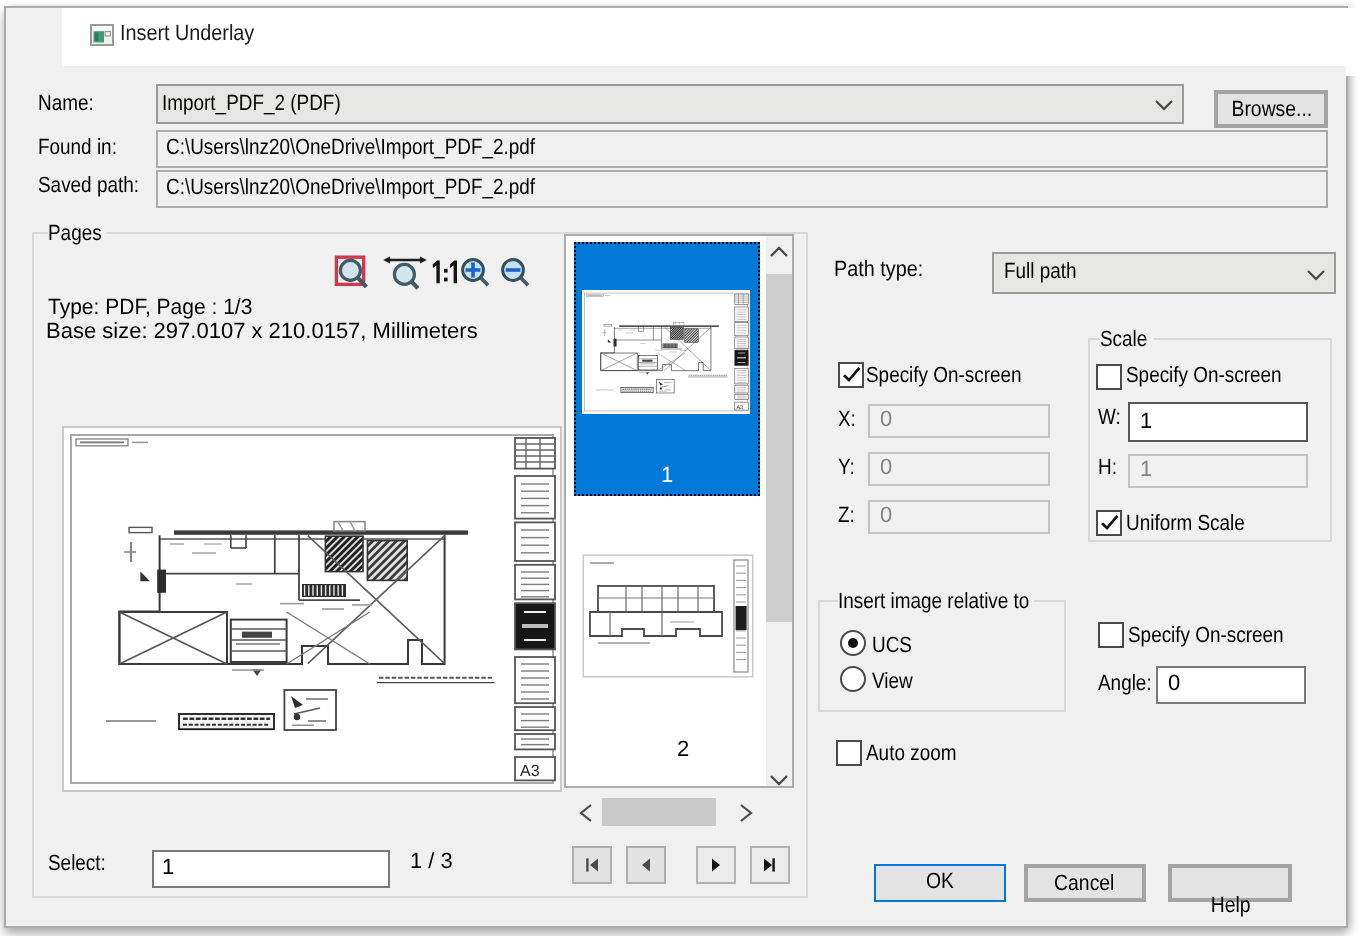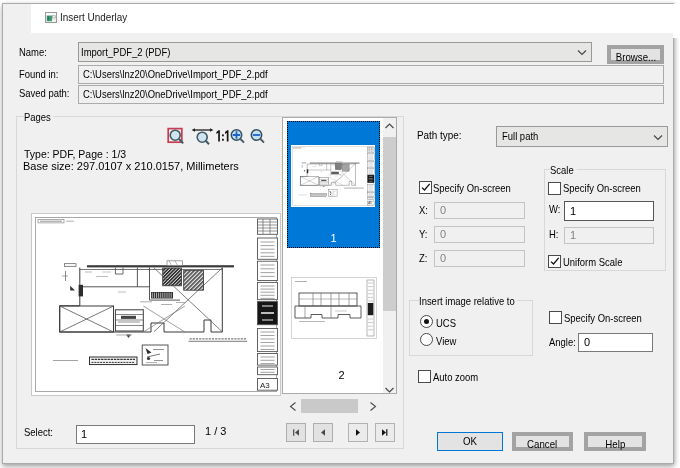--- a/index.html
+++ b/index.html
@@ -6,21 +6,21 @@
 html,body { width:680px; height:468px; background:#fff; overflow:hidden; }
 body { font-family:"Liberation Sans", sans-serif; font-size:11px; color:#000; }
 .abs { position:absolute; }
 .dlg { position:absolute; left:2px; top:3px; width:672px; height:461px; background:#F0F0F0; border:1px solid #ABABAB; box-shadow:0 3px 5px rgba(0,0,0,0.3), 2px 0 4px rgba(0,0,0,0.12); }
 .titlebar { position:absolute; left:0; top:0; width:100%; height:34px; background:#fff;margin-left:28px; }
 label, .lbl { position:absolute; font-size:11px; white-space:nowrap; transform-origin:0 0; }
 .s86 { transform:scaleX(0.86); }
 .s90 { transform:scaleX(0.90); }
 .field { position:absolute; background:#F0F0F0; border:1px solid #ABABAB; font-size:11px; white-space:nowrap; overflow:hidden; }
 .wfield { position:absolute; background:#fff; border:1px solid #7A7A7A; font-size:11px; white-space:nowrap; overflow:hidden; }
-.btn { position:absolute; background:#E3E3E3; border:4px solid #a3a3a3; font-size:11px; text-align:center; }
+.btn { position:absolute; background:#E3E3E3; border:2px solid #a3a3a3; font-size:11px; text-align:center; }
 .btn > span { display:inline-block; transform:scaleX(0.88); }
 .grp { position:absolute; border:1px solid #D8D8D8; }
 .grplbl { position:absolute; top:-6px; background:#F0F0F0; padding:0 3px 0 0; font-size:11px; white-space:nowrap; transform-origin:0 0; }
 .cb { position:absolute; width:13px; height:13px; background:#fff; border:1px solid #4A4A4A; }
 .radio { position:absolute; width:13px; height:13px; background:#fff; border:1px solid #4A4A4A; border-radius:50%; }
 .dot::after { content:""; position:absolute; left:3px; top:3px; width:5px; height:5px; border-radius:50%; background:#111; }
 .dis { color:#838383; }
 svg { display:block; }
 .navbtn { position:absolute; width:20px; height:19px; }
 </style>
@@ -498,15 +498,15 @@
     <label class="s86" style="left:546px;top:303px">Angle:</label>
     <div class="wfield" style="left:575px;top:300px;width:75px;height:19px">
         <div class="lbl" style="left:5px;top:2px">0</div>
       </div>
 
     <div class="cb" style="left:415px;top:337px"></div>
     <label class="s86" style="left:430px;top:338px">Auto zoom</label>
 
     <div class="btn" style="left:434px;top:399px;width:66px;height:19px;padding-top:2px;border:1px solid #0078D7"><span>OK</span></div>
     <div class="btn" style="left:509px;top:399px;width:61px;height:19px;padding-top:2px"><span>Cancel</span></div>
-    <div class="btn" style="left:581px;top:399px;width:62px;height:19px;padding-top:2px"><span>Help</span></div>
+    <div class="btn" style="left:581px;top:399px;width:62px;height:19px;padding-top:13px"><span>Help</span></div>
   </div>
 </div>
 
 </body></html>

